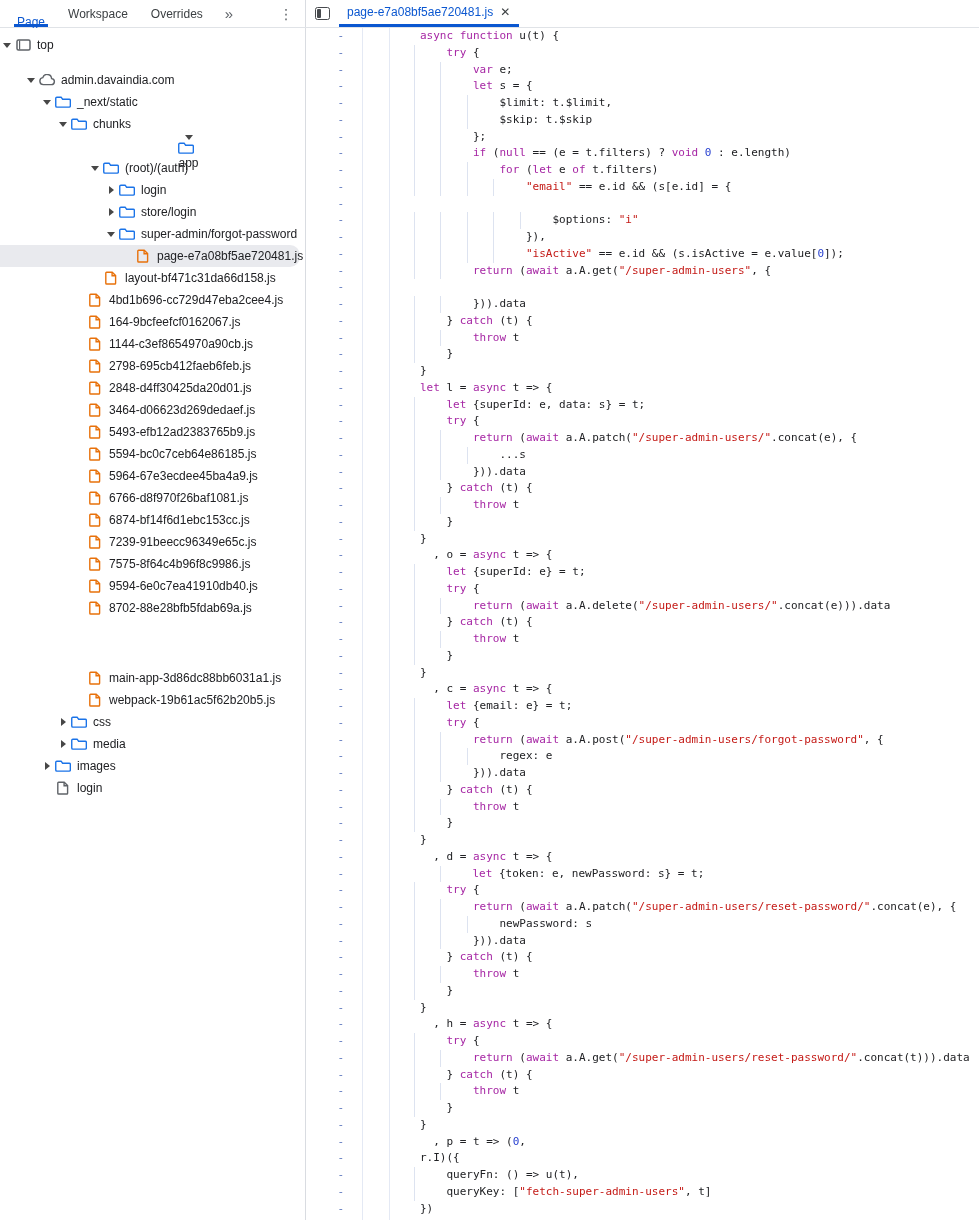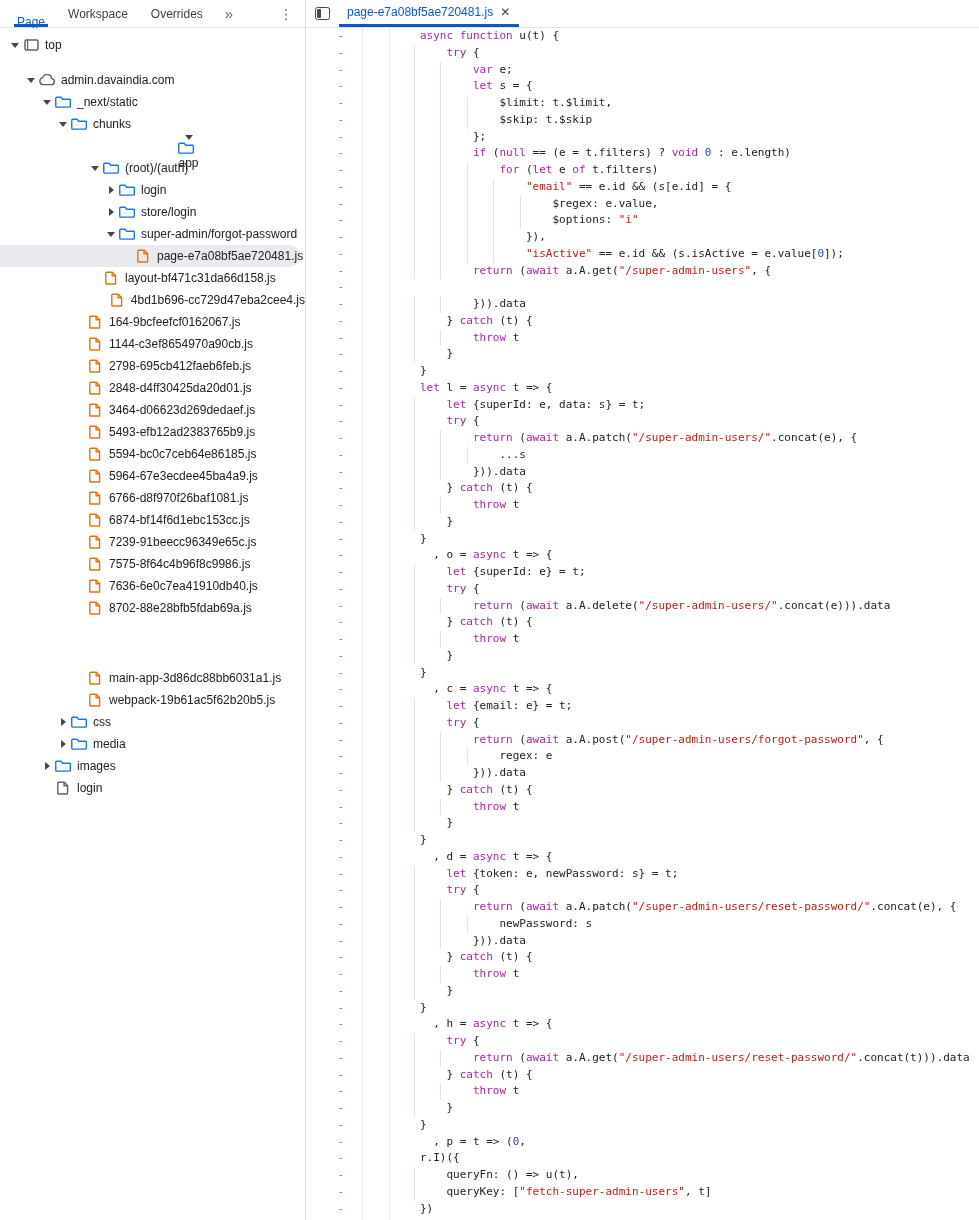--- a/index.html
+++ b/index.html
@@ -96,21 +96,21 @@
     <div class="file-tab">
       <span>page-e7a08bf5ae720481.js</span>
       <span class="close">✕</span>
     </div>
   </div>
 </div>
 
 <div class="main">
   <div class="sidebar">
     <div id="tree">
-        <div class="trow" style="padding-left: 8px;">
+        <div class="trow" style="padding-left: 0;">
           <span class="arrow open">
             <i></i>
           </span>
           <span class="ticon">
             <svg width="15" height="12" viewBox="0 0 15 12">
               <rect x="1" y="1" width="13" height="10" rx="1.5" fill="none" stroke="#5f6368" stroke-width="1.5"></rect>
               <line x1="3.6" y1="1.6" x2="3.6" y2="10.4" stroke="#5f6368" stroke-width="1.2"></line>
             </svg>
           </span>
           <span class="tlabel">top</span>
@@ -216,21 +216,21 @@
         <div class="trow" style="padding-left: 88px;">
           <span class="fgap"></span>
           <span class="ticon">
             <svg width="12" height="14" viewBox="0 0 12 14">
               <path d="M1.6 1.2 h5.6 l3.4 3.4 v7.6 c0 .45-.35.8-.8.8 H1.6 c-.45 0-.8-.35-.8-.8 V2 c0-.45.35-.8.8-.8 z" fill="none" stroke="#e8710a" stroke-width="1.4"></path>
               <path d="M7.1 1.4 v3.3 h3.3" fill="none" stroke="#e8710a" stroke-width="1.4"></path>
             </svg>
           </span>
           <span class="tlabel">layout-bf471c31da66d158.js</span>
         </div>
-        <div class="trow" style="padding-left: 36px; justify-content: flex-end;">
+        <div class="trow" style="padding-left: 72px;">
           <span class="fgap"></span>
           <span class="ticon">
             <svg width="12" height="14" viewBox="0 0 12 14">
               <path d="M1.6 1.2 h5.6 l3.4 3.4 v7.6 c0 .45-.35.8-.8.8 H1.6 c-.45 0-.8-.35-.8-.8 V2 c0-.45.35-.8.8-.8 z" fill="none" stroke="#e8710a" stroke-width="1.4"></path>
               <path d="M7.1 1.4 v3.3 h3.3" fill="none" stroke="#e8710a" stroke-width="1.4"></path>
             </svg>
           </span>
           <span class="tlabel">4bd1b696-cc729d47eba2cee4.js</span>
         </div>
         <div class="trow" style="padding-left: 72px;">
@@ -354,21 +354,21 @@
           <span class="tlabel">7575-8f64c4b96f8c9986.js</span>
         </div>
         <div class="trow" style="padding-left: 72px;">
           <span class="fgap"></span>
           <span class="ticon">
             <svg width="12" height="14" viewBox="0 0 12 14">
               <path d="M1.6 1.2 h5.6 l3.4 3.4 v7.6 c0 .45-.35.8-.8.8 H1.6 c-.45 0-.8-.35-.8-.8 V2 c0-.45.35-.8.8-.8 z" fill="none" stroke="#e8710a" stroke-width="1.4"></path>
               <path d="M7.1 1.4 v3.3 h3.3" fill="none" stroke="#e8710a" stroke-width="1.4"></path>
             </svg>
           </span>
-          <span class="tlabel">7636-6e0c7ea41910db40.js</span>
+          <span class="tlabel">9594-6e0c7ea41910db40.js</span>
         </div>
         <div class="trow" style="padding-left: 72px;">
           <span class="fgap"></span>
           <span class="ticon">
             <svg width="12" height="14" viewBox="0 0 12 14">
               <path d="M1.6 1.2 h5.6 l3.4 3.4 v7.6 c0 .45-.35.8-.8.8 H1.6 c-.45 0-.8-.35-.8-.8 V2 c0-.45.35-.8.8-.8 z" fill="none" stroke="#e8710a" stroke-width="1.4"></path>
               <path d="M7.1 1.4 v3.3 h3.3" fill="none" stroke="#e8710a" stroke-width="1.4"></path>
             </svg>
           </span>
           <span class="tlabel">8702-88e28bfb5fdab69a.js</span>
@@ -488,21 +488,20 @@
           <pre style="background-image: repeating-linear-gradient(to right, rgb(221, 227, 240) 0px, rgb(221, 227, 240) 1px, transparent 1px, transparent 26.4px); background-repeat: no-repeat; background-position: 25px 0px; background-size: 54.3px 100%;">            <span class="k">for</span> (<span class="k">let</span> e <span class="k">of</span> t.filters)</pre>
         </div>
         <div class="cline">
           <div class="g1">-</div>
           <div class="g2"></div>
           <pre style="background-image: repeating-linear-gradient(to right, rgb(221, 227, 240) 0px, rgb(221, 227, 240) 1px, transparent 1px, transparent 26.4px); background-repeat: no-repeat; background-position: 25px 0px; background-size: 80.7px 100%;">                <span class="s">"email"</span> == e.id &amp;&amp; (s[e.id] = {</pre>
         </div>
         <div class="cline">
           <div class="g1">-</div>
           <div class="g2"></div>
-          <pre style="background-image: repeating-linear-gradient(to right, rgb(221, 227, 240) 0px, rgb(221, 227, 240) 1px, transparent 1px, transparent 26.4px); background-repeat: no-repeat; background-position: 25px 0px; background-size: 107.1px 100%;">                    $regex: e.value,</pre>
         </div>
         <div class="cline">
           <div class="g1">-</div>
           <div class="g2"></div>
           <pre style="background-image: repeating-linear-gradient(to right, rgb(221, 227, 240) 0px, rgb(221, 227, 240) 1px, transparent 1px, transparent 26.4px); background-repeat: no-repeat; background-position: 25px 0px; background-size: 107.1px 100%;">                    $options: <span class="s">"i"</span></pre>
         </div>
         <div class="cline">
           <div class="g1">-</div>
           <div class="g2"></div>
           <pre style="background-image: repeating-linear-gradient(to right, rgb(221, 227, 240) 0px, rgb(221, 227, 240) 1px, transparent 1px, transparent 26.4px); background-repeat: no-repeat; background-position: 25px 0px; background-size: 80.7px 100%;">                }),</pre>
@@ -687,21 +686,21 @@
           <pre>}</pre>
         </div>
         <div class="cline">
           <div class="g1">-</div>
           <div class="g2"></div>
           <pre>  , d = <span class="k">async</span> t =&gt; {</pre>
         </div>
         <div class="cline">
           <div class="g1">-</div>
           <div class="g2"></div>
-          <pre style="background-image: repeating-linear-gradient(to right, rgb(221, 227, 240) 0px, rgb(221, 227, 240) 1px, transparent 1px, transparent 26.4px); background-repeat: no-repeat; background-position: 25px 0px; background-size: 1.5px 100%;">    <span class="k">let</span> {token: e, newPassword: s} = t;</pre>
+          <pre style="background-image: repeating-linear-gradient(to right, rgb(221, 227, 240) 0px, rgb(221, 227, 240) 1px, transparent 1px, transparent 26.4px); background-repeat: no-repeat; background-position: 25px 0px; background-size: 1.5px 100%; margin-left: 26px;">    <span class="k">let</span> {token: e, newPassword: s} = t;</pre>
         </div>
         <div class="cline">
           <div class="g1">-</div>
           <div class="g2"></div>
           <pre style="background-image: repeating-linear-gradient(to right, rgb(221, 227, 240) 0px, rgb(221, 227, 240) 1px, transparent 1px, transparent 26.4px); background-repeat: no-repeat; background-position: 25px 0px; background-size: 1.5px 100%;">    <span class="k">try</span> {</pre>
         </div>
         <div class="cline">
           <div class="g1">-</div>
           <div class="g2"></div>
           <pre style="background-image: repeating-linear-gradient(to right, rgb(221, 227, 240) 0px, rgb(221, 227, 240) 1px, transparent 1px, transparent 26.4px); background-repeat: no-repeat; background-position: 25px 0px; background-size: 27.9px 100%;">        <span class="k">return</span> (<span class="k">await</span> a.A.patch(<span class="s">"/super-admin-users/reset-password/"</span>.concat(e), {</pre>

